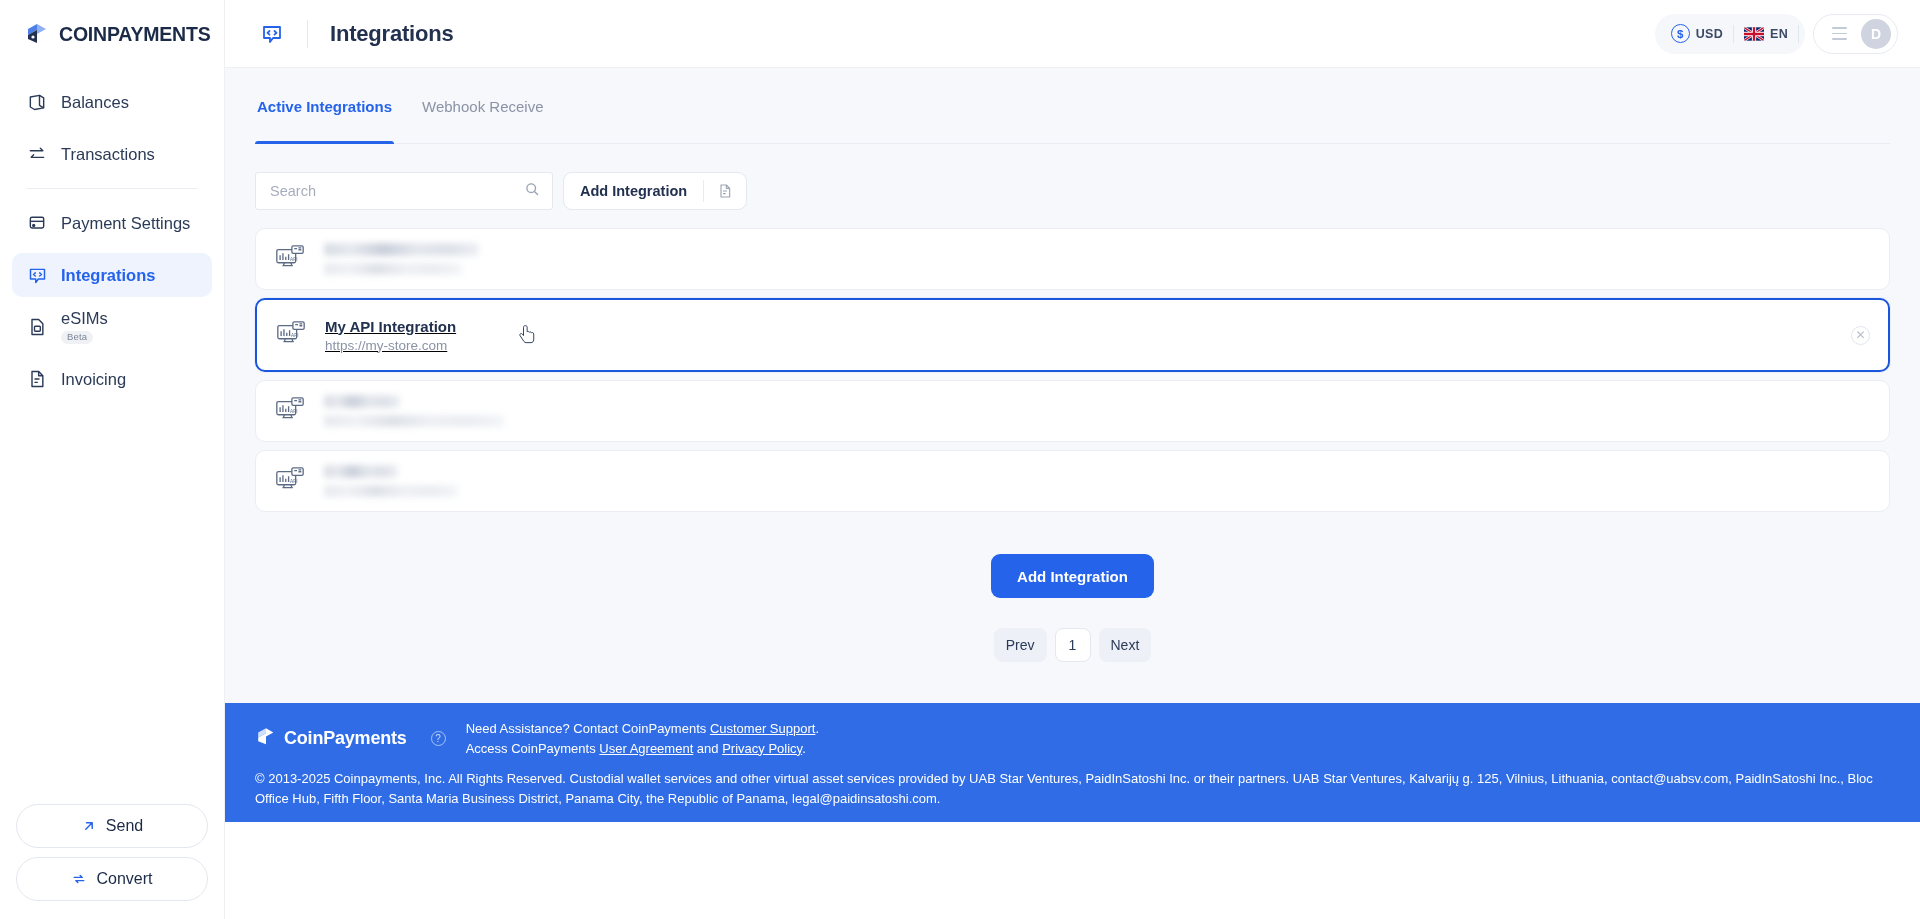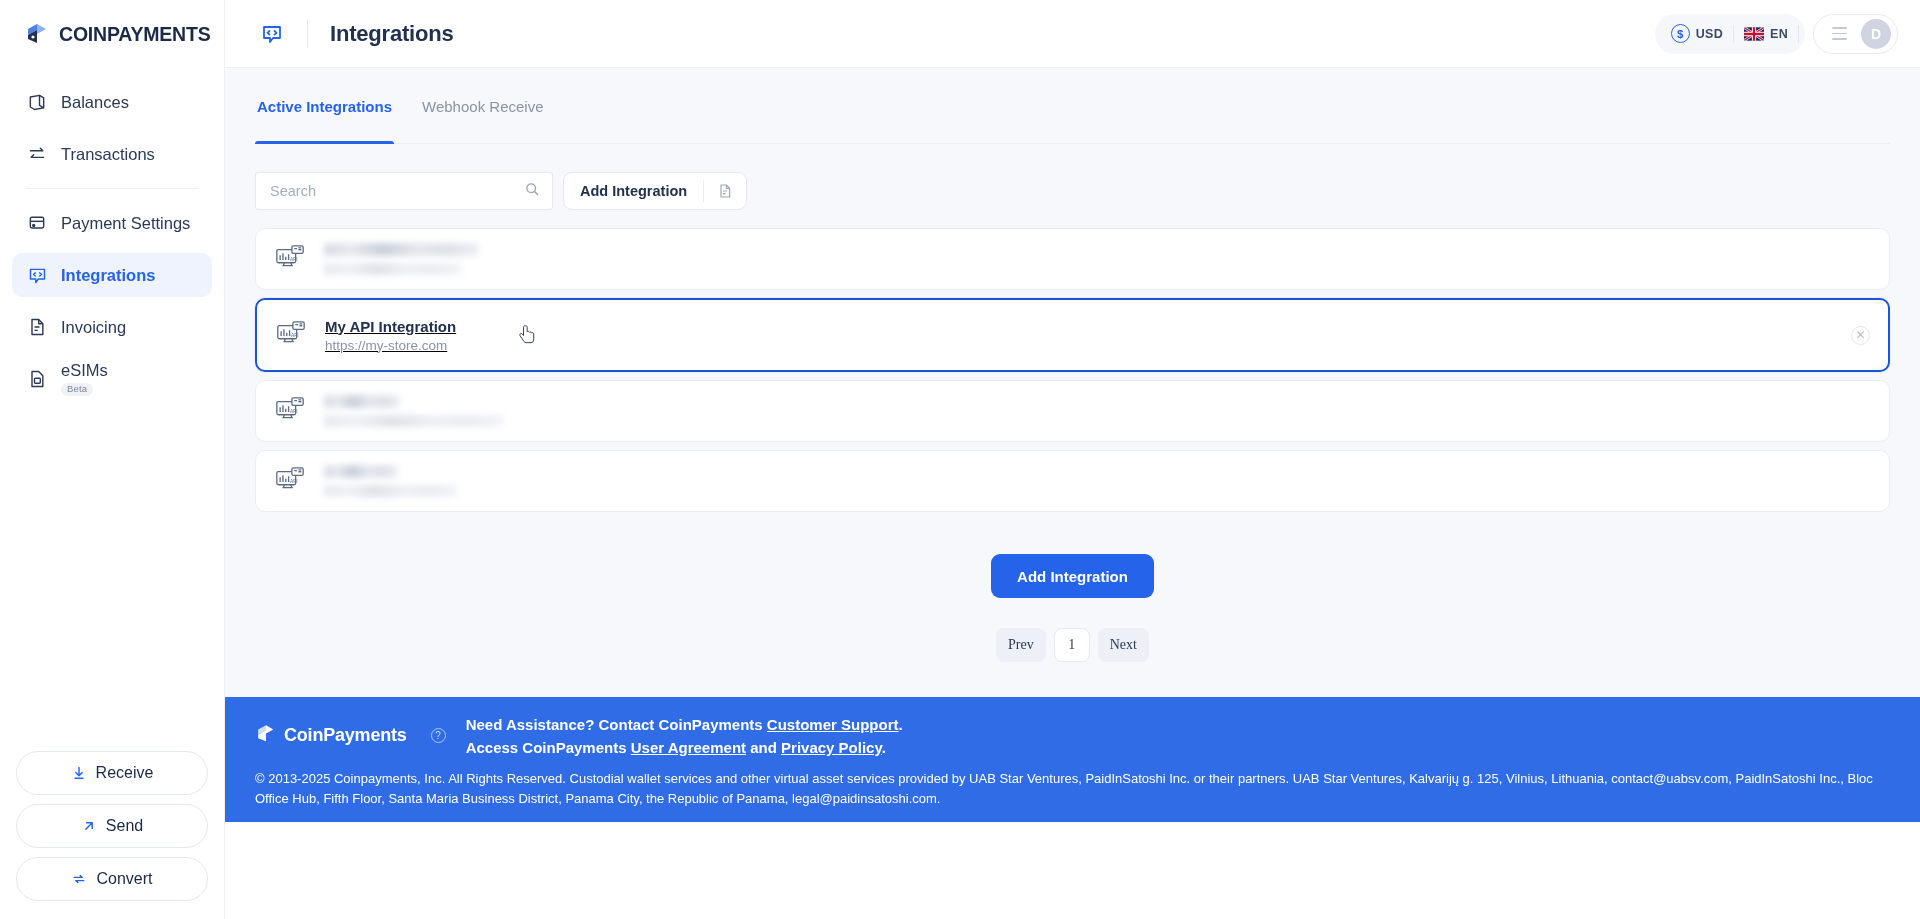--- a/index.html
+++ b/index.html
@@ -158,37 +158,37 @@
   .center-cta { display:flex; justify-content:center; margin-top: 42px; }
   .btn-primary {
     background:#2563eb; color:#fff; font-size:15px; font-weight:700;
     padding: 0 26px; height: 44px; border:none; border-radius: 9px; cursor:pointer;
     font-family: inherit;
   }
   .pager { display:flex; justify-content:center; gap: 8px; margin-top: 30px; }
   .pg {
     min-width: 44px; height: 34px; border-radius: 8px; background:#edf0f6;
     display:flex; align-items:center; justify-content:center; font-size:14px;
-    color:#2b3a57; cursor:pointer; border:none; font-family:Liberation Serif, serif; padding: 0 12px;
+    color:#2b3a57; cursor:pointer; border:none; font-family:Liberation Sans, sans-serif; padding: 0 12px;
   }
   .pg.num { background:#fff; border:1px solid #e4e8ef; min-width: 36px; }
 
   
   .footer {
     background: #2f6ce5; color:#fff; padding: 16px 30px 14px 30px;
     flex: 0 0 auto;
   }
   .f-top { display:flex; align-items:center; gap: 20px; }
   .f-brand { display:flex; align-items:center; gap:7px; }
   .f-brand .nm { font-size: 18px; font-weight:700; letter-spacing:-.2px; }
   .f-q {
     width:15px;height:15px;border-radius:50%;border:1.3px solid #a9c4f5;color:#cfdcf9;
     display:flex;align-items:center;justify-content:center;font-size:10px;margin-left:4px;
   }
-  .f-assist { font-size: 15px; line-height: 1.55; font-weight: bold; }
+  .f-assist { font-size: 13px; line-height: 1.55; }
   .f-assist a { color:#fff; text-decoration: underline; }
   .f-legal { font-size: 13px; line-height: 1.5; margin-top: 10px; color:#ffffff; }
 </style>
 </head>
 <body>
 
 <div class="app">
 
   <aside class="sidebar">
     <div class="brand">
@@ -243,49 +243,41 @@
             <path d="M9.5 9 L7.5 10.8 L9.5 12.6 M14.5 9 L16.5 10.8 L14.5 12.6"></path>
           </svg>
         </span>
         <span>Integrations</span>
       </div>
 
       <div class="nav-item">
         <span class="ico">
           <svg viewBox="0 0 24 24" width="20" height="20" fill="none" stroke="#2b3a57" stroke-width="1.7" stroke-linejoin="round">
             <path d="M6 3 H14 L19 8 V21 H6 Z"></path>
-            <path d="M14 3 V8 H19 M9 12 H15 M9 16 H13"></path>
-          </svg>
-        </span>
-        <span>Invoicing</span>
-      </div>
-
-      <div class="nav-item">
-        <span class="ico">
-          <svg viewBox="0 0 24 24" width="20" height="20" fill="none" stroke="#2b3a57" stroke-width="1.7" stroke-linejoin="round">
-            <path d="M6 3 H14 L19 8 V21 H6 Z"></path>
             <rect x="9" y="11" width="7" height="6" rx="1"></rect>
           </svg>
         </span>
         <span class="nav-label-wrap">
           <span>eSIMs</span>
           <span class="beta-badge">Beta</span>
         </span>
       </div>
+
+      <div class="nav-item">
+        <span class="ico">
+          <svg viewBox="0 0 24 24" width="20" height="20" fill="none" stroke="#2b3a57" stroke-width="1.7" stroke-linejoin="round">
+            <path d="M6 3 H14 L19 8 V21 H6 Z"></path>
+            <path d="M14 3 V8 H19 M9 12 H15 M9 16 H13"></path>
+          </svg>
+        </span>
+        <span>Invoicing</span>
+      </div>
     </nav>
 
     <div class="sidebar-actions">
-      <button class="side-btn">
-        <span class="ico">
-          <svg viewBox="0 0 20 20" width="16" height="16" fill="none" stroke="#2563eb" stroke-width="1.8" stroke-linecap="round" stroke-linejoin="round">
-            <path d="M10 3 V13 M6 9.5 L10 13.5 L14 9.5 M5 16.5 H15"></path>
-          </svg>
-        </span>
-        <span>Receive</span>
-      </button>
       <button class="side-btn">
         <span class="ico">
           <svg viewBox="0 0 20 20" width="16" height="16" fill="none" stroke="#2563eb" stroke-width="1.8" stroke-linecap="round" stroke-linejoin="round">
             <path d="M6 14 L14 6 M7 6 H14 V13"></path>
           </svg>
         </span>
         <span>Send</span>
       </button>
       <button class="side-btn">
         <span class="ico">

